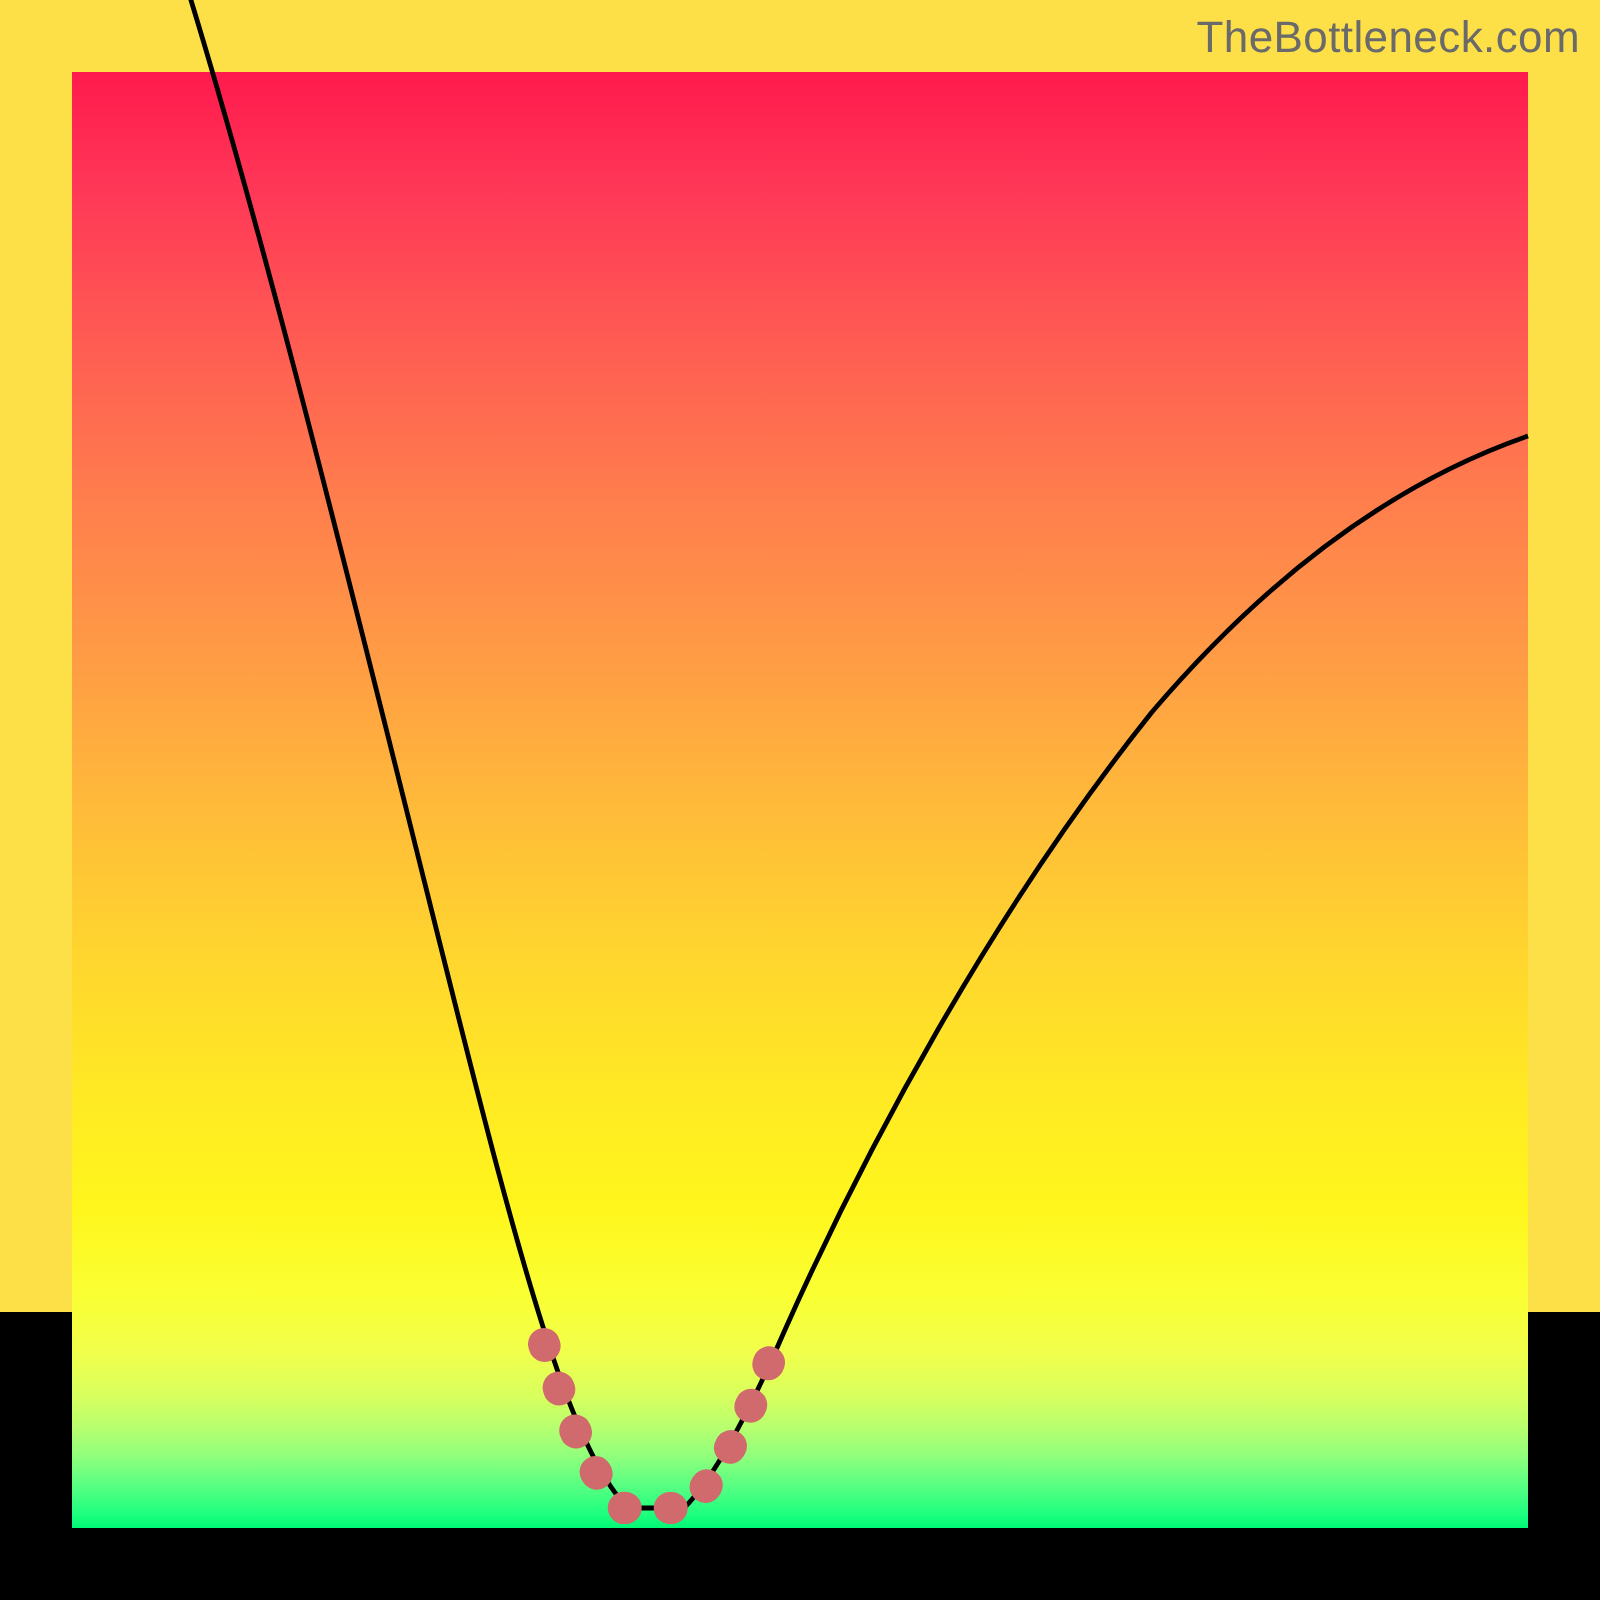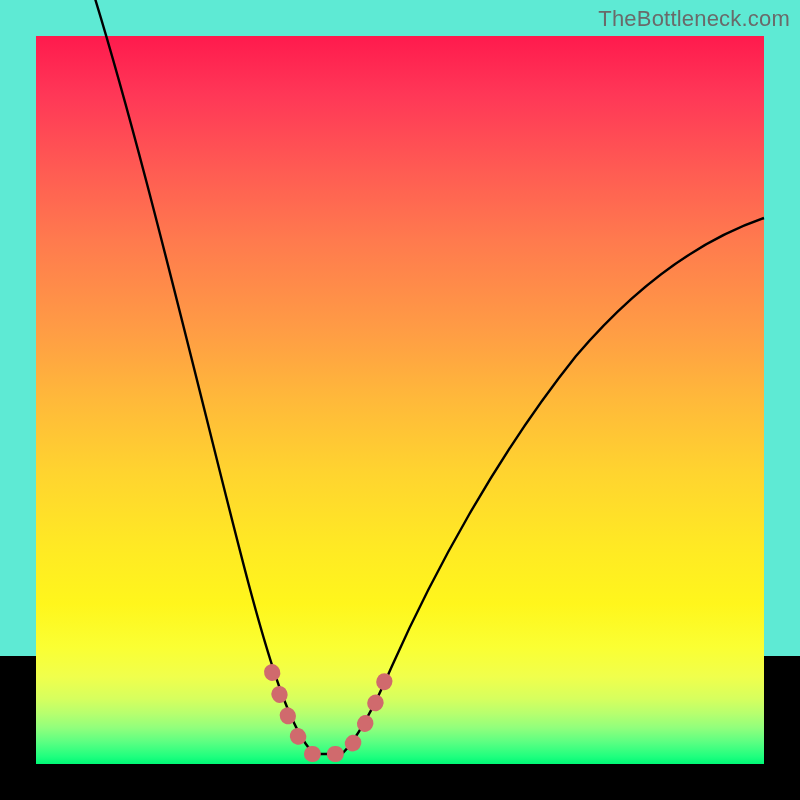--- a/index.html
+++ b/index.html
@@ -10,21 +10,21 @@
     background: #000;
     overflow: hidden;
     font-family: Arial, Helvetica, sans-serif;
   }
   .frame {
     position: absolute;
     left: 0;
     top: 0;
     width: 800px;
     height: 656px;
-    background: #5eead4;
+    background: #fde047;
   }
   .plot {
     position: absolute;
     left: 36px;
     top: 36px;
     width: 728px;
     height: 728px;
     background: linear-gradient(to bottom,
       #ff1a4d 0%,
       #ff3757 8%,

